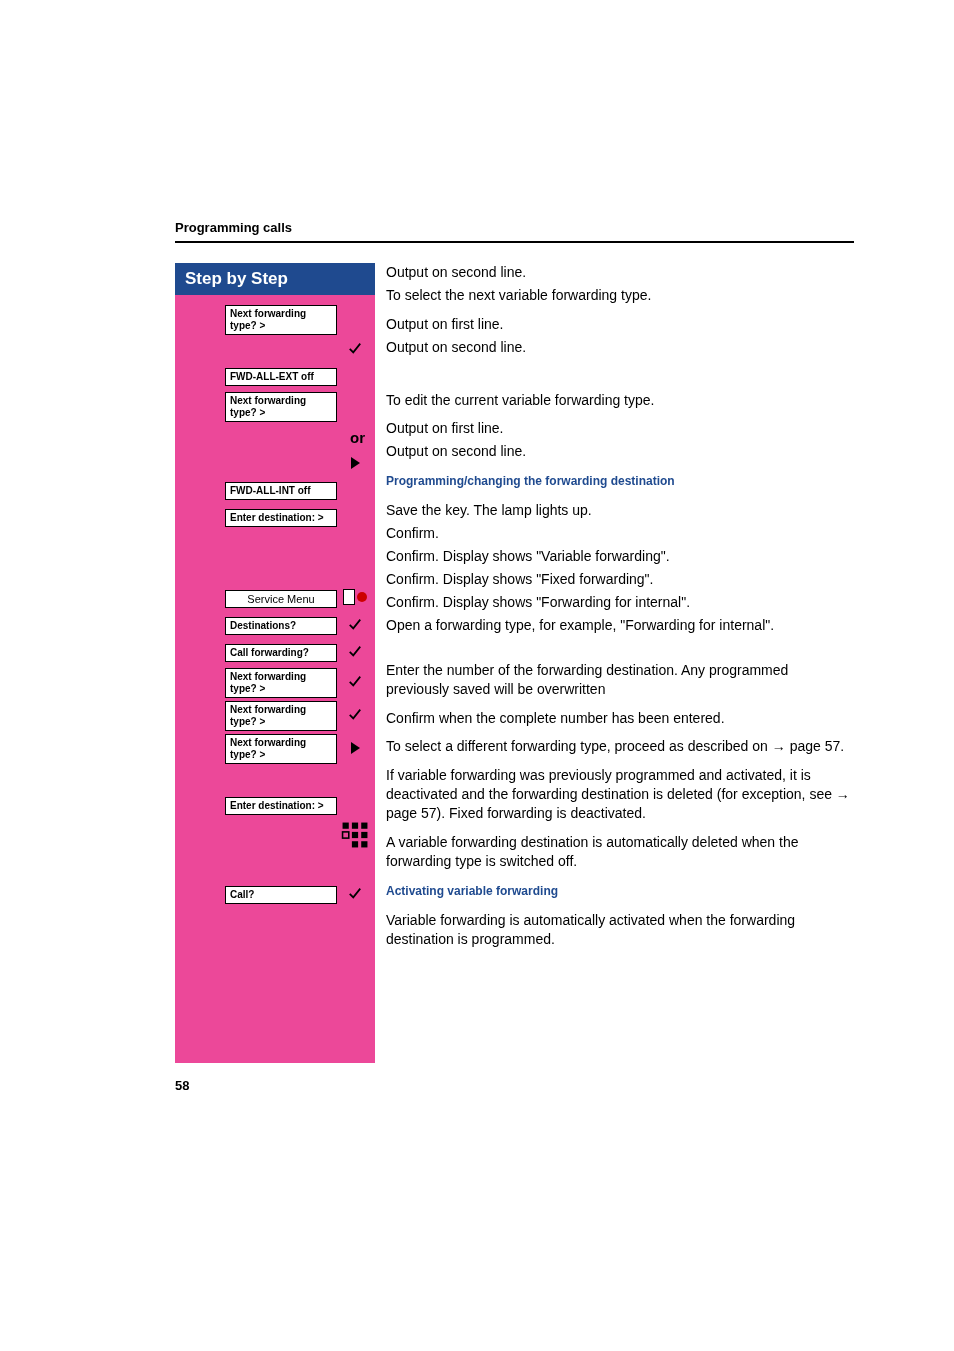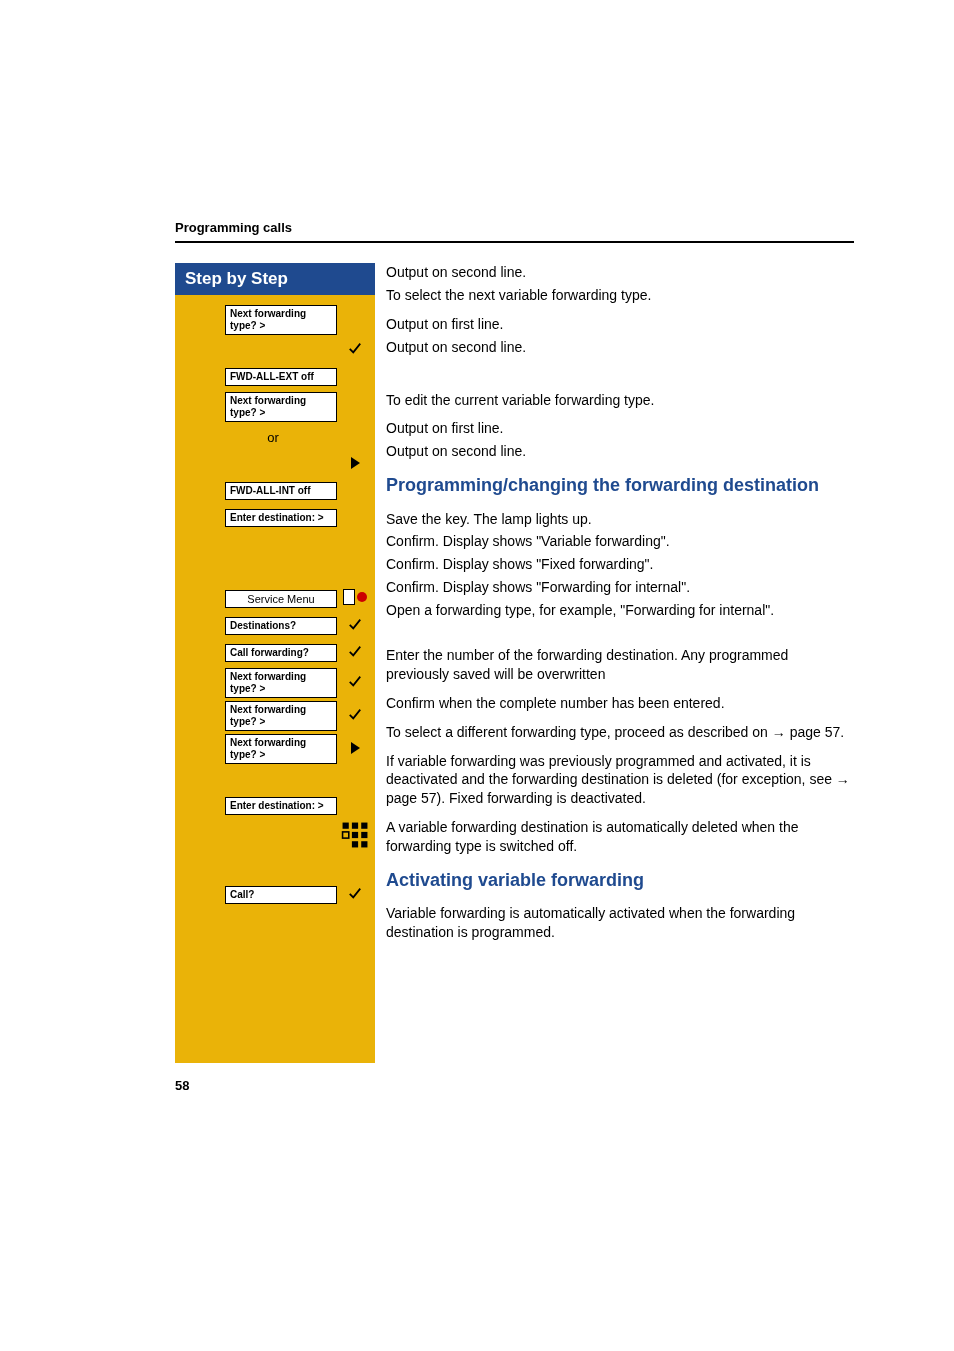--- a/index.html
+++ b/index.html
@@ -23,21 +23,21 @@
     border-top: 2px solid #000;
     margin: 0 0 20px 0;
   }
   .columns {
     display: flex;
     align-items: stretch;
   }
   .left-col {
     width: 200px;
     flex: 0 0 200px;
-    background: #eab308;
+    background: #ec4899;
     padding: 0;
     position: relative;
     min-height: 800px;
   }
   .left-header {
     background: #1f4a8f;
     color: #fff;
     font-weight: bold;
     font-size: 17px;
     padding: 6px 10px;
@@ -64,23 +64,23 @@
     box-sizing: border-box;
     text-align: left;
     margin-right: 4px;
   }
   .display-box.service {
     font-weight: normal;
     font-size: 11px;
     text-align: center;
   }
   .or-text {
-    font-size: 13px;
-    font-weight: normal;
-    text-align: center;
+    font-size: 15px;
+    font-weight: bold;
+    text-align: right;
     width: 100%;
     padding-right: 4px;
   }
   .icon-slot {
     width: 28px;
     text-align: center;
     flex: 0 0 28px;
   }
   .right-col {
     flex: 1;
@@ -88,21 +88,21 @@
     font-size: 14px;
     line-height: 1.35;
   }
   .right-col p {
     margin: 0 0 10px 0;
   }
   .right-col p.tight { margin-bottom: 4px; }
   .right-col .h3 {
     color: #1f4a8f;
     font-weight: bold;
-    font-size: 18px;
+    font-size: 12px;
     margin-top: 12px;
     margin-bottom: 12px;
   }
   .page-num {
     font-size: 13px;
     font-weight: bold;
     margin-top: 15px;
   }
   
   .check {
@@ -275,20 +275,21 @@
       <p class="tight">Output on first line.</p>
       <p>Output on second line.</p>
       <p style="height:14px"></p>
       <p>To edit the current variable forwarding type.</p>
       <p class="tight">Output on first line.</p>
       <p>Output on second line.</p>
 
       <p class="h3">Programming/changing the forwarding destination</p>
 
       <p class="tight">Save the key. The lamp lights up.</p>
+      <p class="tight">Confirm.</p>
       <p class="tight">Confirm. Display shows "Variable forwarding".</p>
       <p class="tight">Confirm. Display shows "Fixed forwarding".</p>
       <p class="tight">Confirm. Display shows "Forwarding for internal".</p>
       <p>Open a forwarding type, for example, "Forwarding for internal".</p>
 
       <p style="height:6px"></p>
 
       <p>Enter the number of the forwarding destination. Any programmed previously saved will be overwritten</p>
       <p>Confirm when the complete number has been entered.</p>
 

